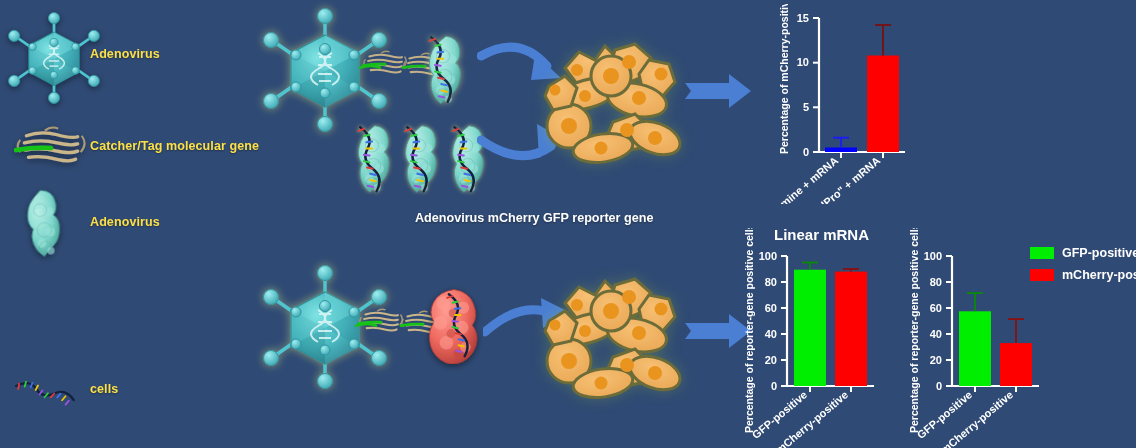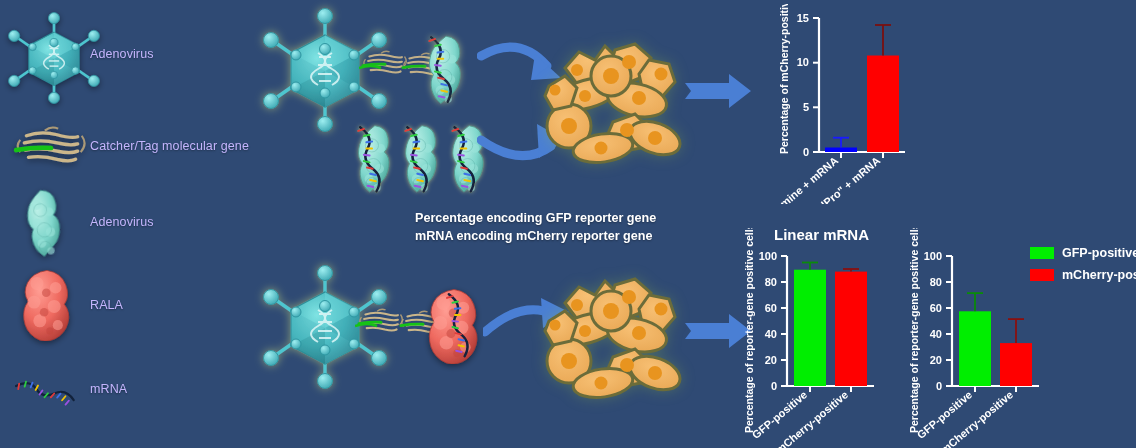--- a/index.html
+++ b/index.html
@@ -12,22 +12,22 @@
   }
   #figure {
     position: relative;
     width: 1136px; height: 448px;
     background: #2f4a74;
   }
 
   
   .abs { position: absolute; }
   .legend-label {
-    color: #c4b5fd;
-    font-weight: normal;
+    color: #fde047;
+    font-weight: bold;
     font-size: 12.5px;
     letter-spacing: .1px;
     white-space: nowrap;
     text-shadow: 0 1px 2px rgba(0,0,0,.35);
   }
 
   
   #key-column { position: absolute; left: 0; top: 0; width: 260px; height: 448px; }
   .key-row { position: absolute; left: 0; width: 260px; height: 96px; }
   .key-glyph { position: absolute; left: 8px; top: 0; width: 92px; height: 96px; }
@@ -261,36 +261,28 @@
 
     <div class="key-row" style="top:182px">
       <div class="key-glyph" style="left:22px;top:6px;width:46px;height:72px">
         <svg width="46" height="72" viewBox="0 0 60 100" filter="url(#drop)" style="transform:rotate(-8deg)">
           <use href="#protSym" x="0" y="0" width="60" height="100"></use>
         </svg>
       </div>
       <div class="key-text legend-label" style="top:40px">Adenovirus</div>
     </div>
 
-    <div class="key-row" style="top:265px">
-      <div class="key-glyph" style="left:18px;top:4px;width:58px;height:72px">
-        <svg width="58" height="72" viewBox="0 0 80 100" filter="url(#drop)">
-          <use href="#ralaSym" x="0" y="0" width="80" height="100"></use>
-        </svg>
-      </div>
-      <div class="key-text legend-label" style="top:40px">RALA</div>
-    </div>
 
     <div class="key-row" style="top:352px">
       <div class="key-glyph" style="left:20px;top:6px;width:54px;height:62px">
         <svg width="54" height="62" viewBox="0 0 70 110" style="transform:rotate(-62deg)">
           <use href="#mrnaSym" x="0" y="0" width="70" height="110"></use>
         </svg>
       </div>
-      <div class="key-text legend-label" style="top:37px">mRNA</div>
+      <div class="key-text legend-label" style="top:37px">cells</div>
     </div>
   </div>
 
   <div id="center">
 
     <div class="virus-wrap" style="left:5px;top:5px">
       <svg width="130" height="130" viewBox="0 0 130 130" filter="url(#softGlow)">
         <use href="#adenoSym" x="0" y="0" width="130" height="130"></use>
       </svg>
     </div>
@@ -373,22 +365,21 @@
         </g>
       </svg>
     </div>
 
     <div class="abs" style="left:430px;top:72px">
       <svg width="68" height="40" viewBox="0 0 68 40">
         <polygon points="0,11 6,19 0,27 44,27 44,36 66,19 44,2 44,11" fill="#4a7fd4"></polygon>
       </svg>
     </div>
 
-    <div class="center-caption" style="left:160px;top:210px">Percentage encoding GFP reporter gene</div>
-    <div class="center-caption" style="left:160px;top:228px">mRNA encoding mCherry reporter gene</div>
+    <div class="center-caption" style="left:160px;top:210px">Adenovirus mCherry GFP reporter gene</div>
 
     <div class="virus-wrap" style="left:5px;top:262px">
       <svg width="130" height="130" viewBox="0 0 130 130" filter="url(#softGlow)">
         <use href="#adenoSym" x="0" y="0" width="130" height="130"></use>
       </svg>
     </div>
 
     <div class="glue-chain" style="left:100px;top:306px">
       <svg width="110" height="36" viewBox="0 0 110 36">
         <use href="#glueSym" x="0" y="0" width="52" height="30"></use>

